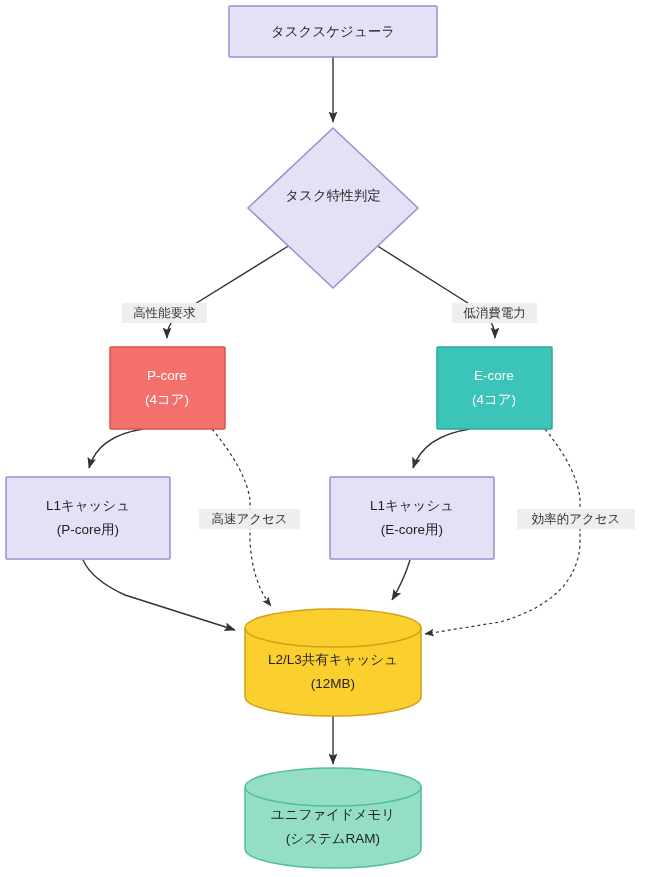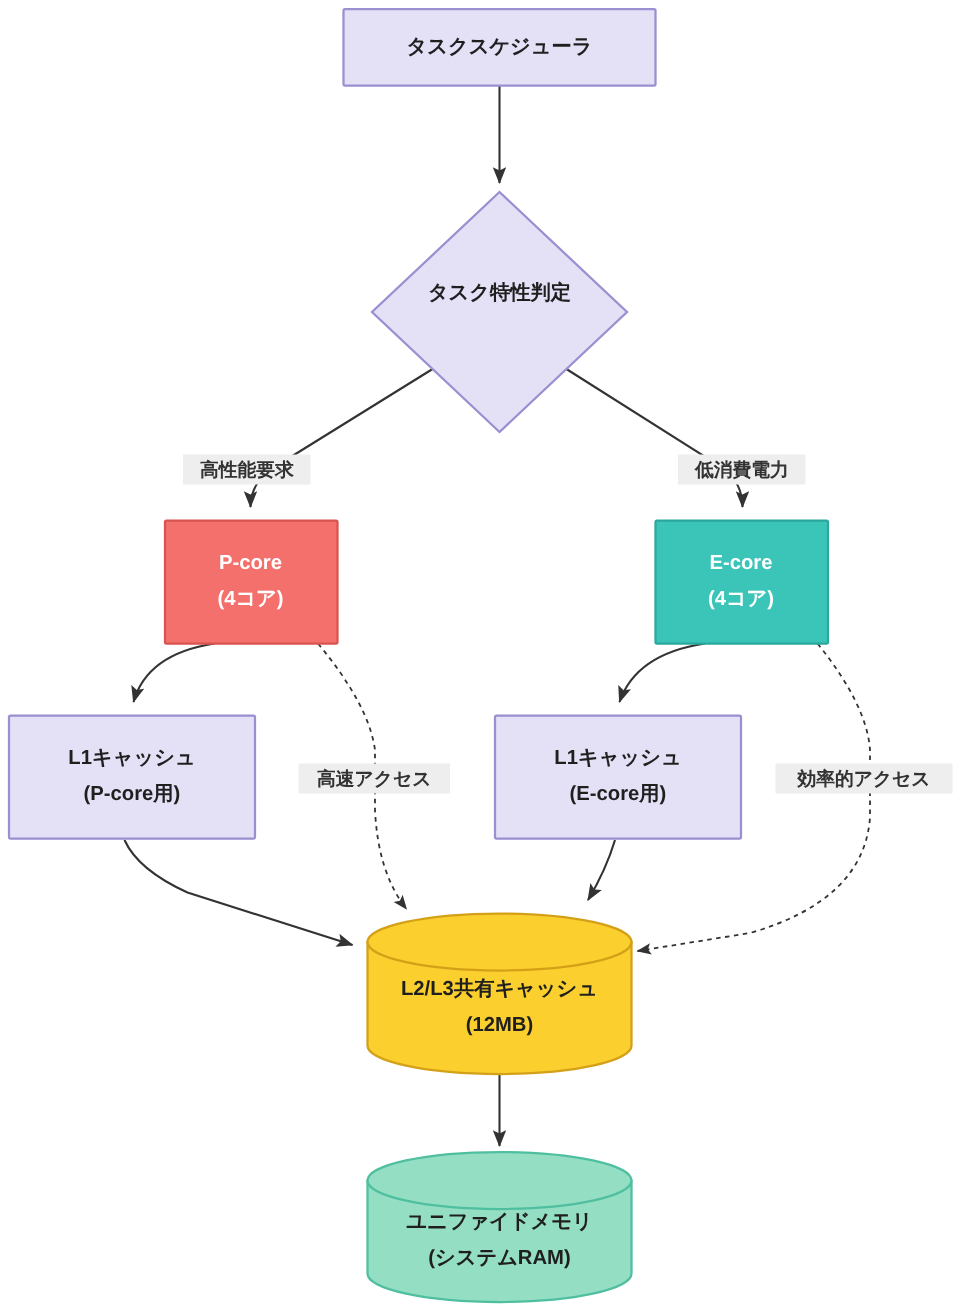--- a/index.html
+++ b/index.html
@@ -1,18 +1,18 @@
 <!DOCTYPE html>
 <html><head>
 <meta charset="utf-8">
 <style>
   html,body{margin:0;padding:0;background:#ffffff;}
   body{width:645px;height:877px;overflow:hidden;
        font-family:"Liberation Sans","DejaVu Sans",sans-serif;}
-  #diagram{position:relative;width:645px;height:877px;font-weight:bold;}
+  #diagram{position:relative;width:645px;height:877px;}
   svg{display:block;}
   .nodeLabel{font-size:13.5px;fill:#1f1f1f;dominant-baseline:middle;text-anchor:middle;}
   .nodeLabel.light{fill:#ffffff;}
   .edgeLabel{font-size:12.5px;fill:#333333;dominant-baseline:middle;text-anchor:middle;}
   .edgeLabelBg{fill:#eeeeee;}
   .flowline{fill:none;stroke:#333333;stroke-width:1.4;}
   .flowline.dashed{stroke-dasharray:3 3;stroke-width:1.2;}
 </style>
 </head>
 <body>

